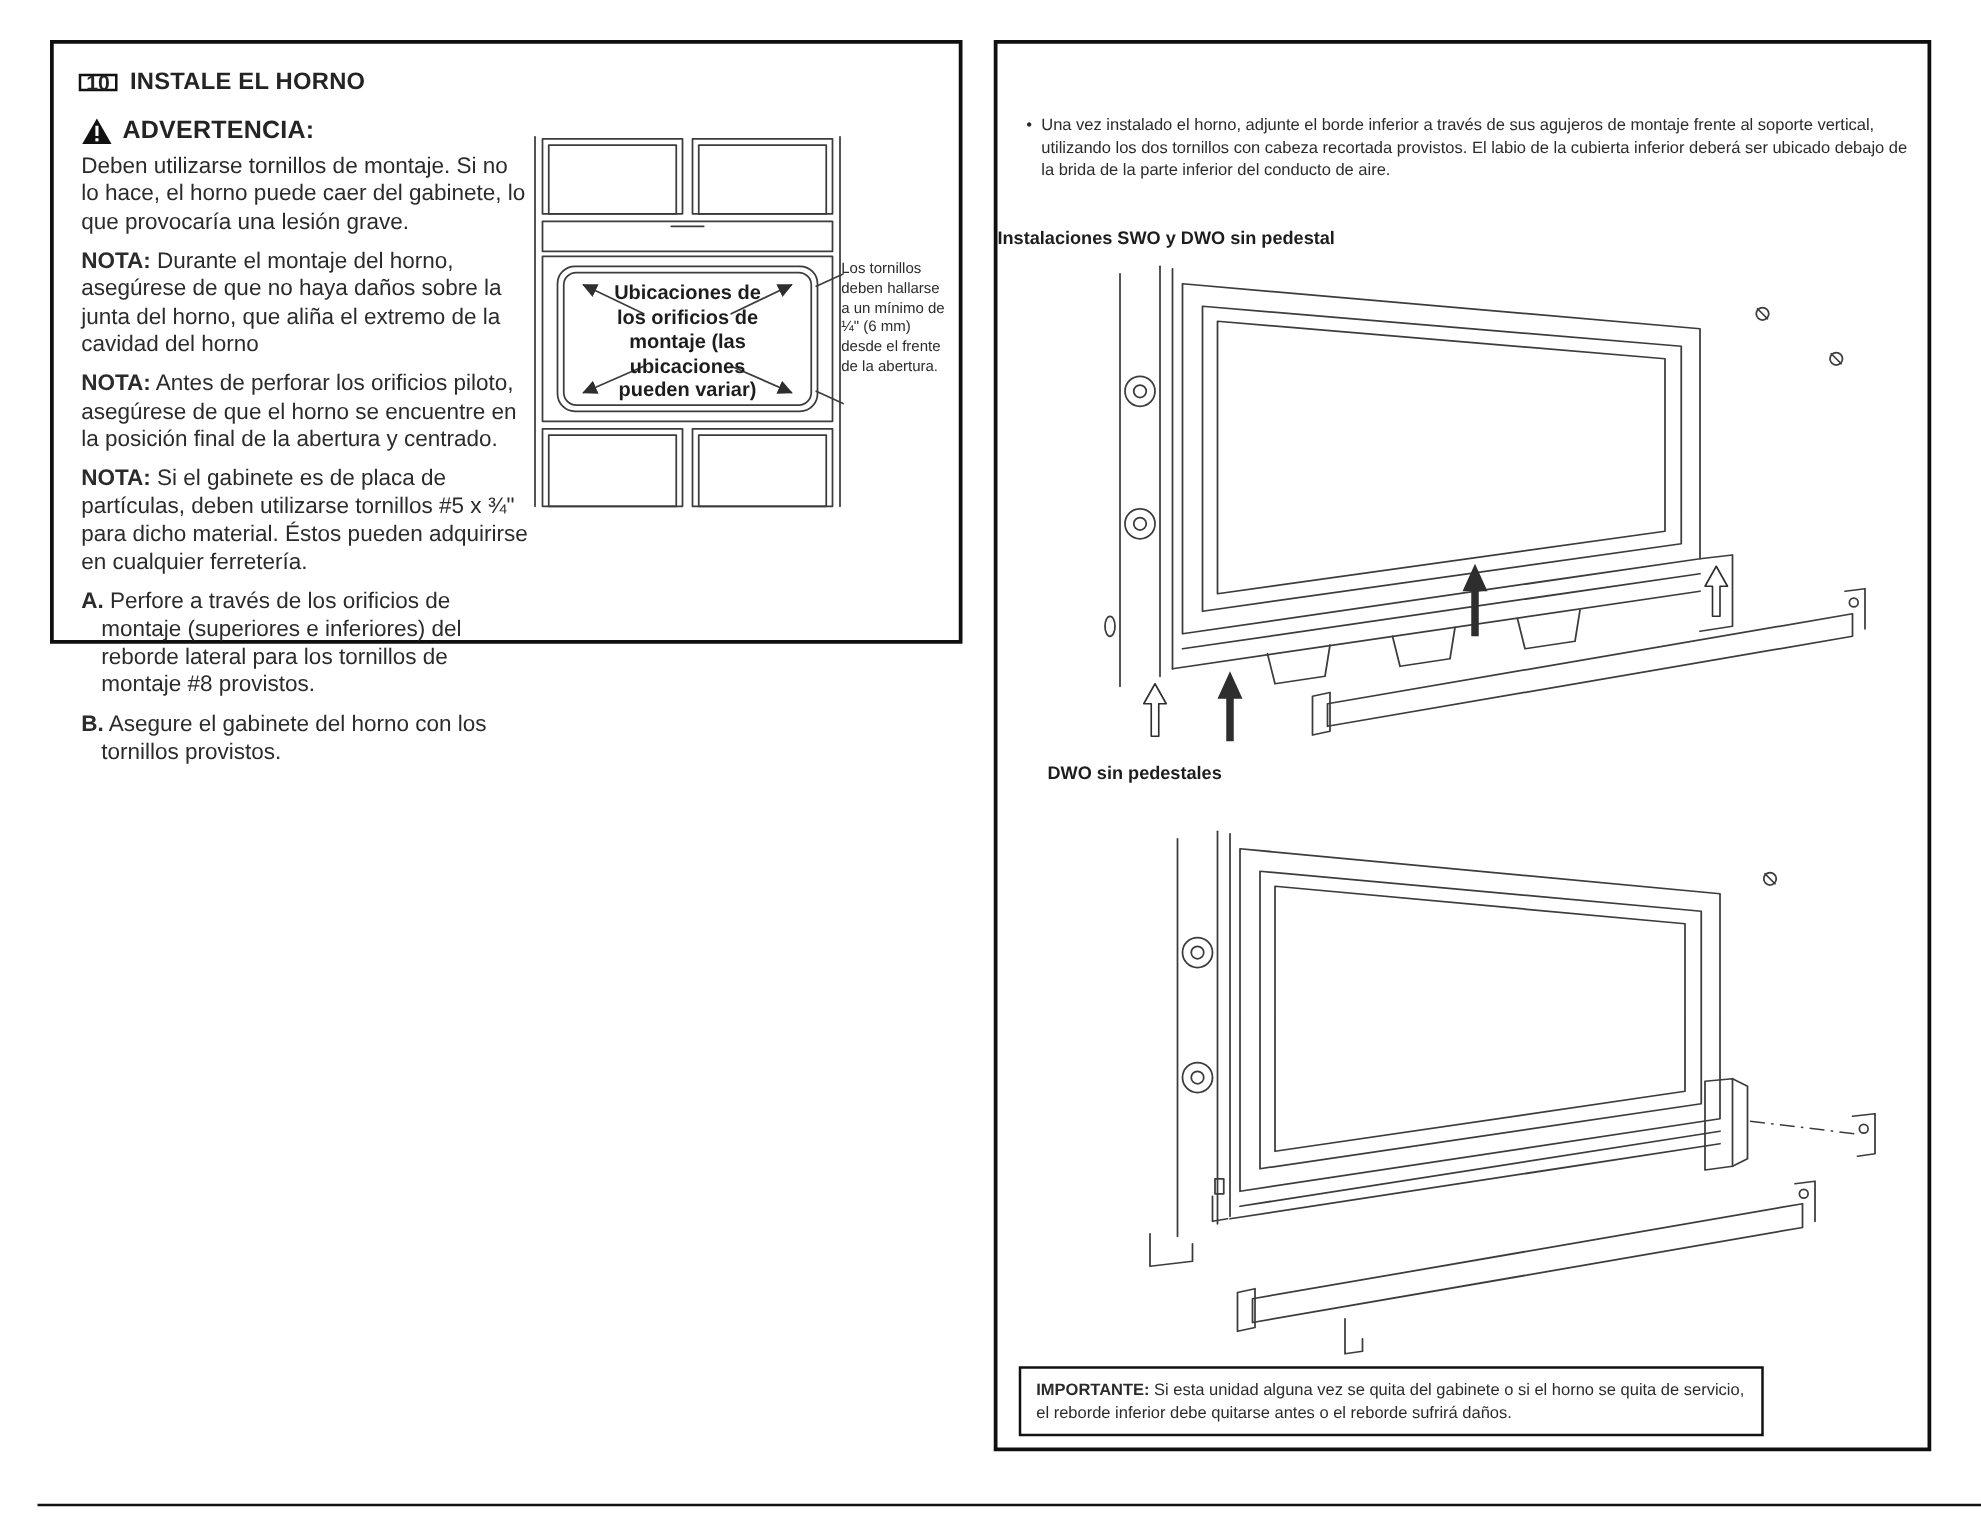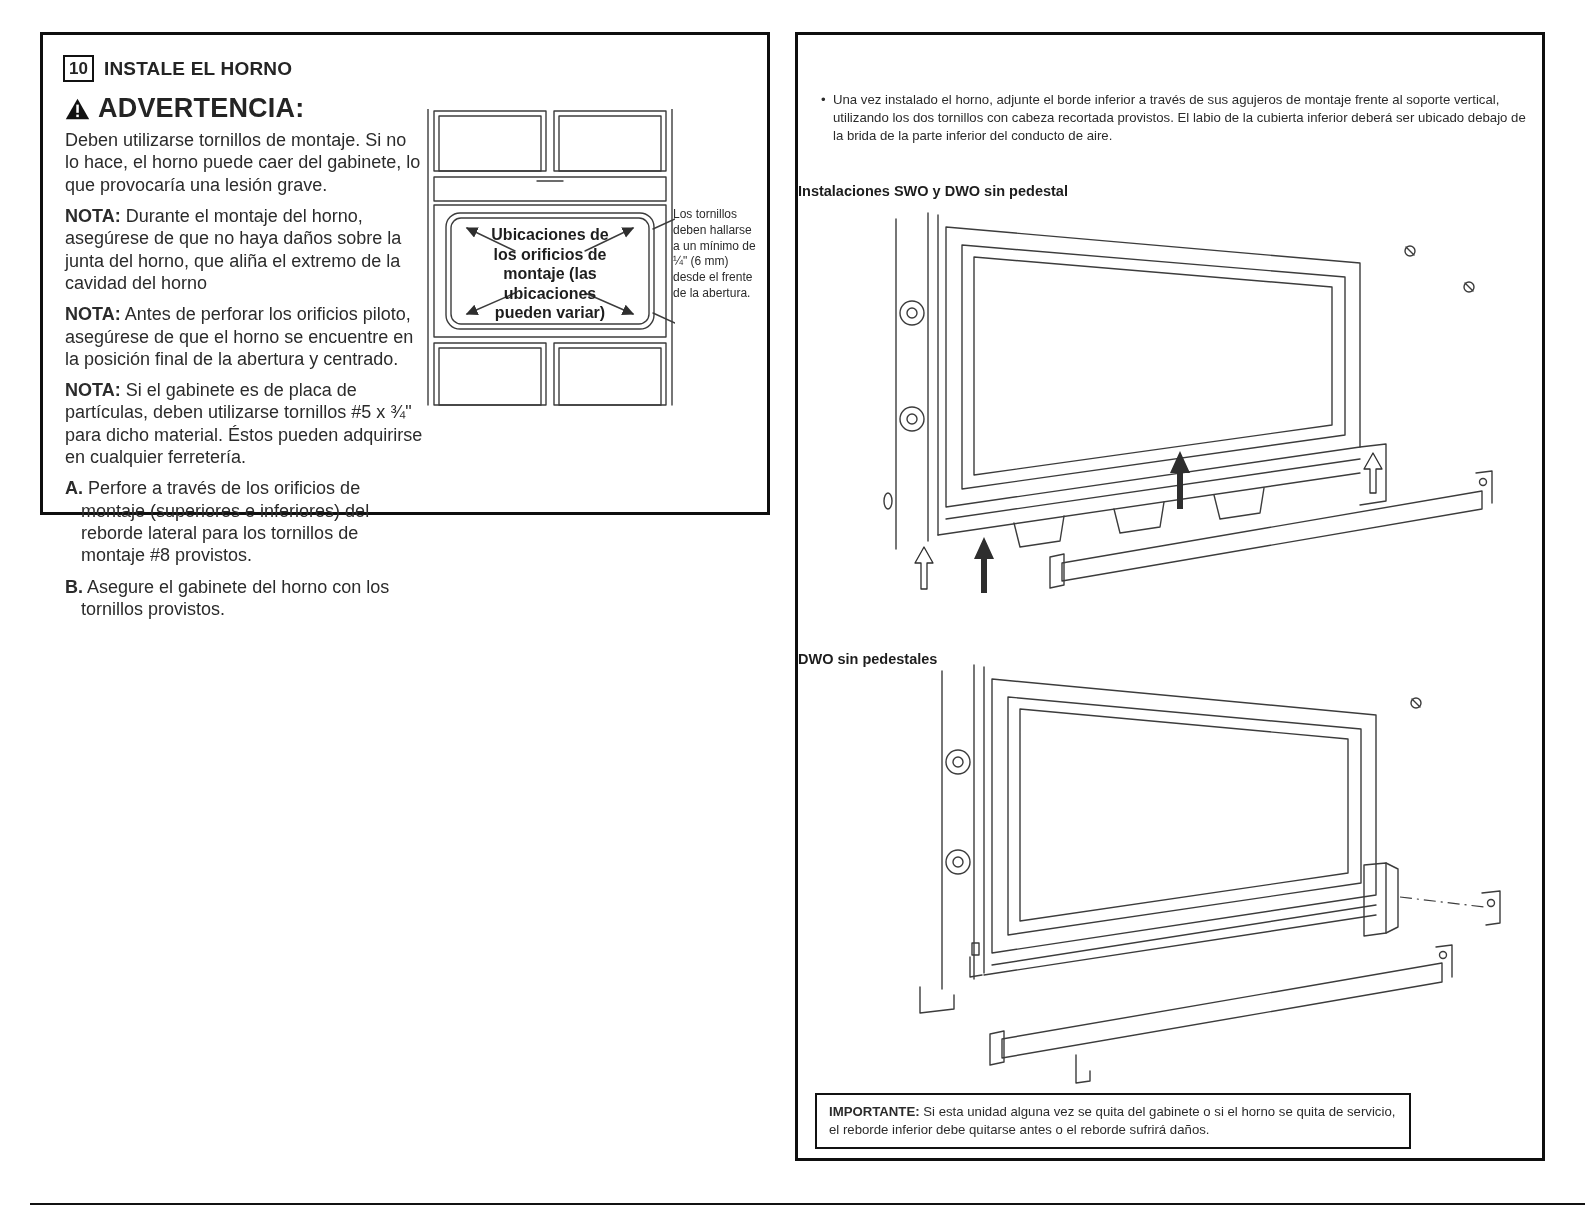--- a/index.html
+++ b/index.html
@@ -11,48 +11,48 @@
   }
   .page { position: relative; width: 1585px; height: 1225px; background: #fff; overflow: hidden; }
 
   .panel { position: absolute; border: 3px solid #0f0f0f; background: #fff; }
   .panel-left  { left: 40px;  top: 32px; width: 730px; height: 483px; }
   .panel-right { left: 795px; top: 32px; width: 750px; height: 1129px; }
 
   .step-header { position: absolute; left: 20px; top: 20px; display: flex; align-items: center; gap: 10px; }
   .step-num {
     display: inline-flex; align-items: center; justify-content: center;
-    border: 2px solid #111; min-width: 28px; height: 27px; padding: 0 4px;
+    border: 2px solid #111; min-width: 28px; height: 14px; padding: 0 4px;
     font-weight: bold; font-size: 17px; line-height: 1;
   }
   .step-title { font-size: 19px; font-weight: bold; letter-spacing: 0.2px; white-space: nowrap; }
 
   
   .lcol { position: absolute; left: 22px; top: 58px; width: 358px; }
   .warn-head { display: flex; align-items: center; gap: 8px; margin-bottom: 5px; }
-  .warn-title { font-size: 27px; font-weight: bold; letter-spacing: 0.2px; }
+  .warn-title { font-size: 20px; font-weight: bold; letter-spacing: 0.2px; }
   .para { font-size: 18px; line-height: 1.24; margin-bottom: 9px; color: #2b2b2b; }
   .hang { padding-left: 16px; text-indent: -16px; }
   .b { font-weight: bold; }
 
   
   .diagram { position: absolute; left: 382px; top: 74px; width: 250px; height: 298px; }
   .diagram svg { display: block; }
   .diagram-label {
     position: absolute; left: 64px; top: 116px; width: 122px;
     text-align: center; font-weight: bold; font-size: 16px; line-height: 1.22; color: #1d1d1d;
   }
   .side-note { position: absolute; left: 630px; top: 172px; width: 86px; font-size: 12px; line-height: 1.32; color: #2b2b2b; }
 
   
   .intro { position: absolute; left: 22px; top: 56px; width: 708px; font-size: 13.2px; line-height: 1.38; padding-left: 13px; color: #2b2b2b; }
   .bullet { position: absolute; left: 1px; top: 0; }
   .fig-title { position: absolute; left: 0; width: 684px; font-weight: bold; font-size: 14.5px; color: #1d1d1d; }
   .fig-title-1 { top: 148px; }
-  .fig-title-2 { top: 616px; }
+  .fig-title-2 { top: 576px; padding-left: 40px; }
   .fig { position: absolute; }
   .fig-1 { left: 26px; top: 166px; }
   .fig-2 { left: 26px; top: 622px; }
   .imp-box {
     position: absolute; left: 17px; top: 1058px; width: 596px;
     border: 2px solid #111; padding: 8px 12px;
     font-size: 13.2px; line-height: 1.38; color: #2b2b2b;
   }
 
   .bottom-rule { position: absolute; left: 30px; top: 1203px; width: 1555px; height: 2px; background: #111; }

